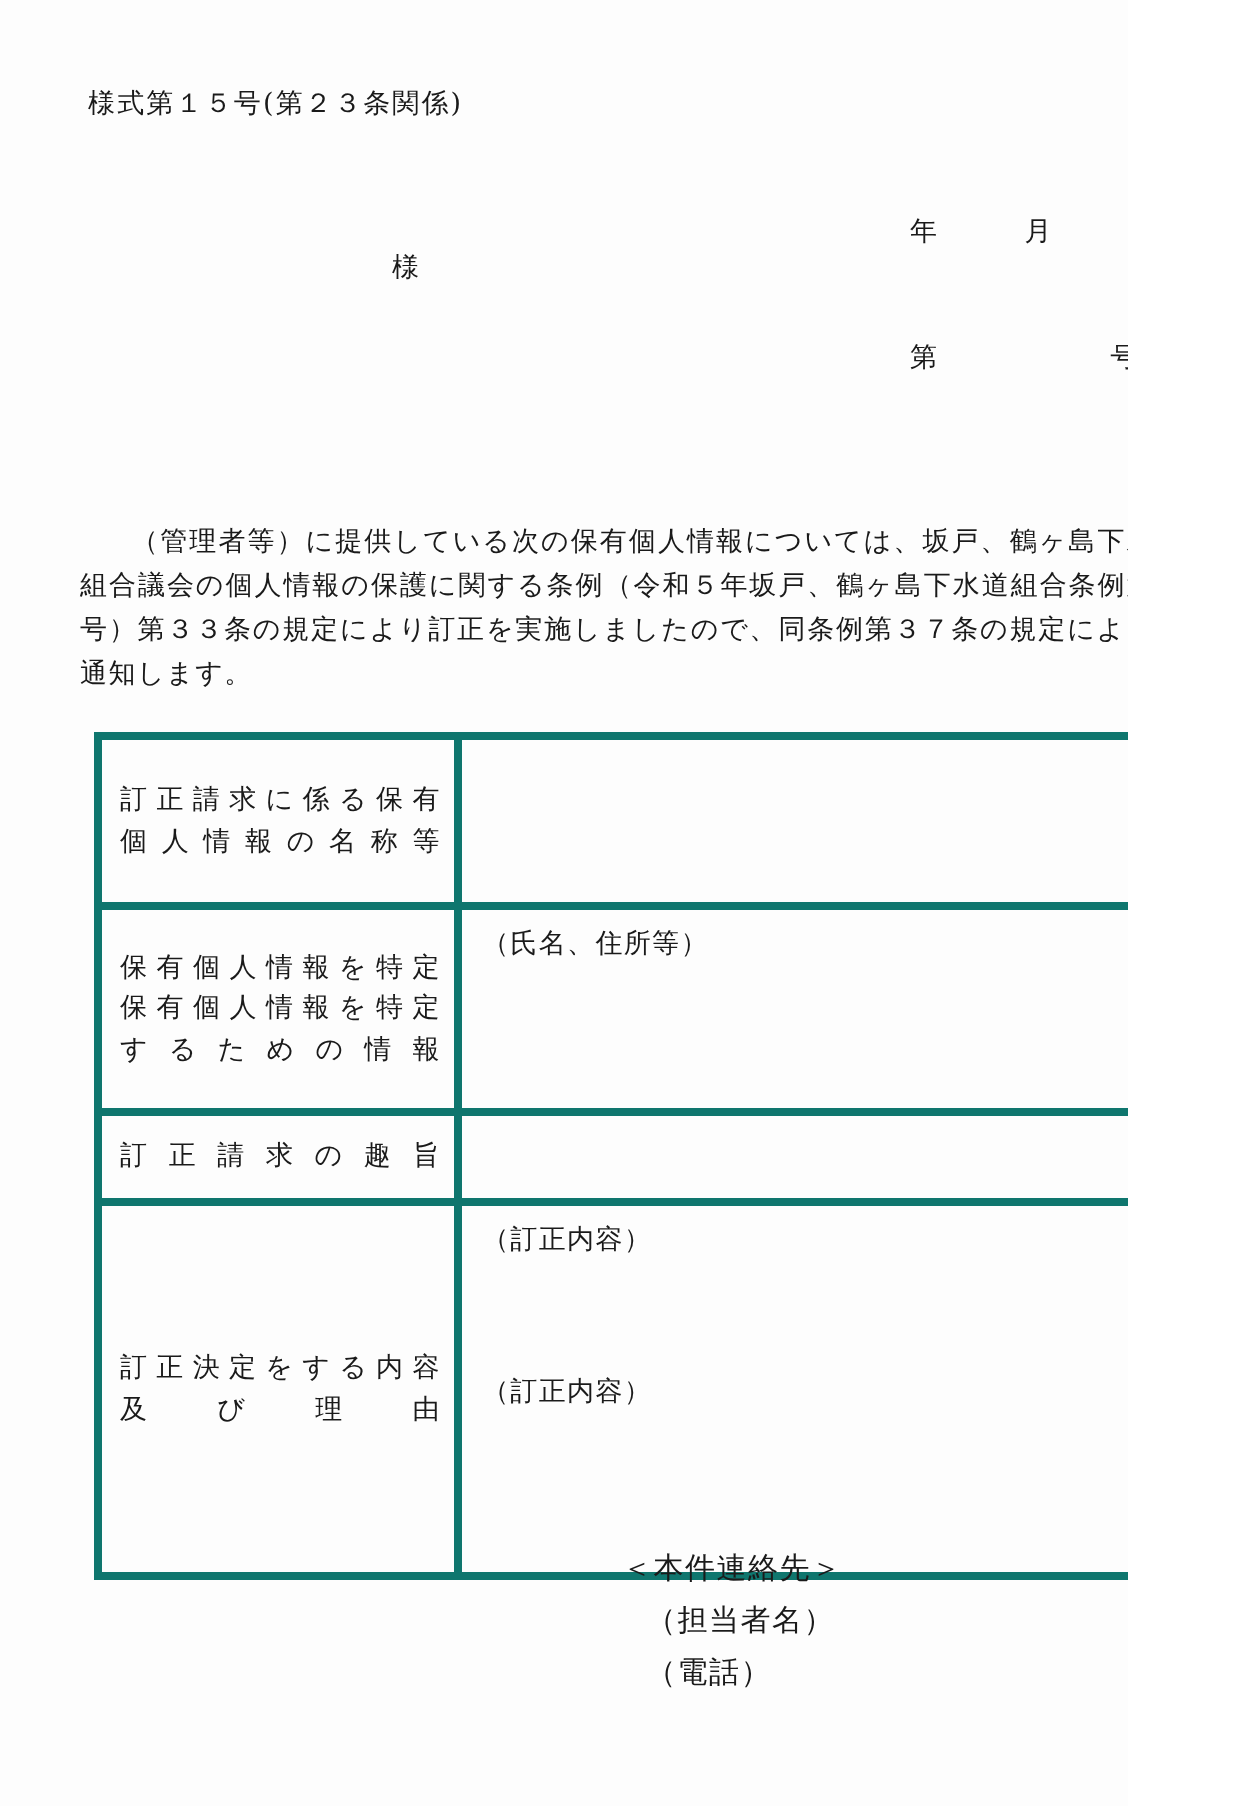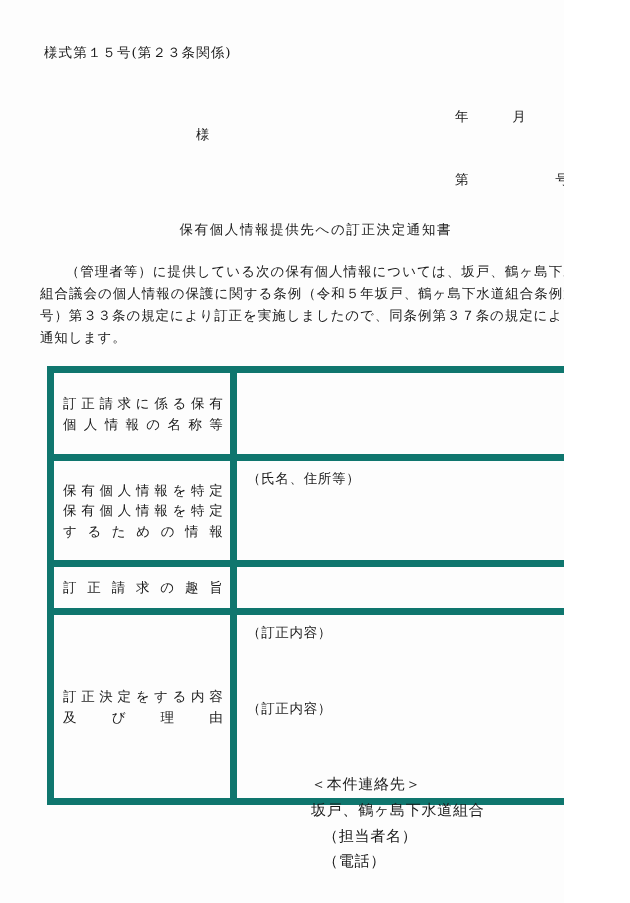--- a/index.html
+++ b/index.html
@@ -104,21 +104,21 @@
   
   .form-table {
     position: absolute;
     left: 47px;
     top: 366px;
     width: 530px;
     border-collapse: collapse;
     table-layout: fixed;
   }
   .form-table td {
-    border: 7px solid #0f766e;
+    border: 4px solid #0f766e;
     padding: 0;
     vertical-align: top;
     font-size: 13.5px;
   }
   .form-table td.label {
     width: 160px;
     vertical-align: middle;
     padding: 2px 7px 2px 9px;
   }
   .form-table td.value {
@@ -170,21 +170,20 @@
   <div class="form-no">様式第１５号(第２３条関係)</div>
 
   <div class="doc-number-block">
     <div>年　　　月　　　日</div>
     <div>第　　　　　　号</div>
   </div>
 
   <div class="addressee">様</div>
 
 
-  <div class="doc-title">保有個人情報提供先への訂正決定通知書</div>
 
   <div class="body-text">（管理者等）に提供している次の保有個人情報については、坂戸、鶴ヶ島下水道組合議会の個人情報の保護に関する条例（令和５年坂戸、鶴ヶ島下水道組合条例第２号）第３３条の規定により訂正を実施しましたので、同条例第３７条の規定により、通知します。</div>
 
   <table class="form-table">
     <tbody>
       <tr class="row-1">
         <td class="label">
           <span class="lbl-line justify">訂正請求に係る保有</span>
           <span class="lbl-line justify">個人情報の名称等</span>
         </td>
@@ -218,18 +217,17 @@
           <span class="val-line">（訂正内容）</span>
           <span class="gap"></span>
           <span class="val-line">（訂正内容）</span>
         </td>
       </tr>
     </tbody>
   </table>
 
   <div class="contact">
     <span class="c-line">＜本件連絡先＞</span>
-    <span class="c-line">坂戸、鶴ヶ島下水道組合</span>
     <span class="c-line c-indent">（担当者名）</span>
     <span class="c-line c-indent">（電話）</span>
   </div>
 
 </div>
 
 </body></html>

